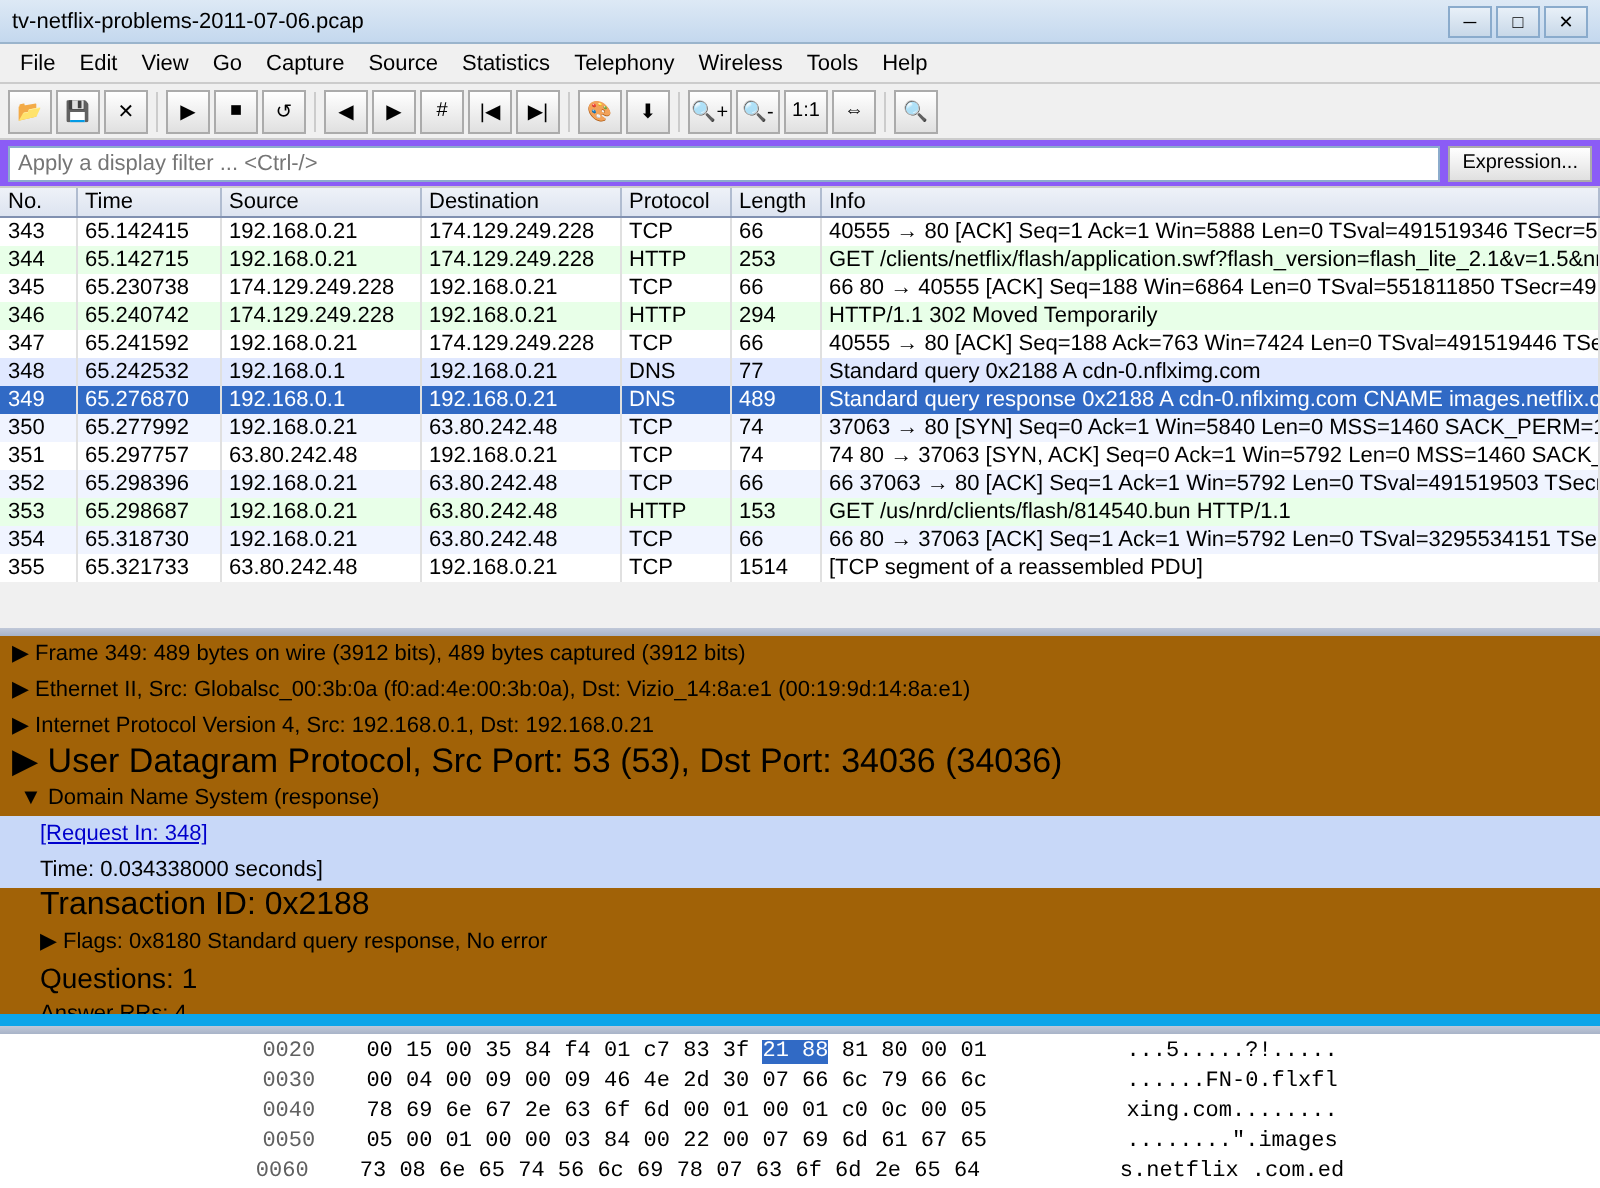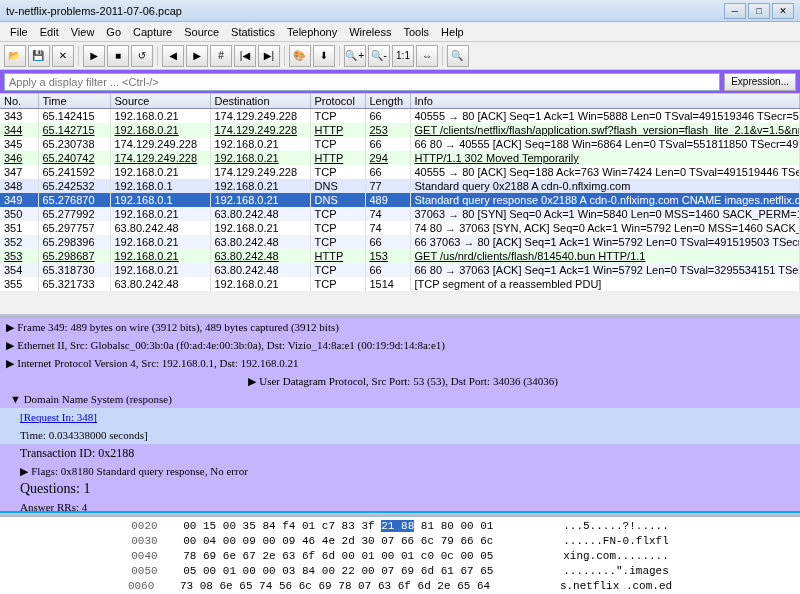--- a/index.html
+++ b/index.html
@@ -23,31 +23,31 @@
     #filter-bar { background: #8b5cf6; height: 24px; display: flex; align-items: center; padding: 2px 4px; border-bottom: 1px solid #ccc; gap: 4px; }
     #filter-input { flex: 1; height: 18px; border: 1px solid #8caccc; padding: 1px 4px; font-size: 11px; background: white; }
     .filter-btn { height: 18px; padding: 0 6px; background: linear-gradient(to bottom, #fff, #e0e0e0); border: 1px solid #ababab; font-size: 10px; cursor: pointer; }
     #packet-table { width: 100%; border-collapse: collapse; table-layout: fixed; }
     #packet-table th { background: linear-gradient(to bottom, #eef2f8, #dde4f0); border-right: 1px solid #b0bcd0; border-bottom: 1px solid #8090b0; padding: 1px 4px; font-size: 11px; font-weight: normal; text-align: left; position: sticky; top: 0; }
     #packet-table td { border-right: 1px solid #e0e0e0; padding: 1px 4px; font-size: 11px; white-space: nowrap; overflow: hidden; }
     #packet-table tr:nth-child(even) { background: #f0f4ff; }
     #packet-table tr:nth-child(odd) { background: white; }
     .row-selected { background: #316ac5 !important; color: white; }
     .row-dns { background: #e0e8ff !important; margin-left: 20px; }
-    .row-http { background: #e8ffe8 !important; text-decoration: underline; }
+    .row-http { background: #e8ffe8 !important; }
     .col-no { width: 38px; }
     .col-time { width: 72px; }
     .col-src { width: 100px; }
     .col-dst { width: 100px; }
     .col-proto { width: 55px; }
     .col-len { width: 45px; }
     .col-info { width: auto; }
     
     
-    #packet-detail { height: 195px; background: #c4b5fd; overflow-y: auto; border-bottom: 2px solid #0ea5e9; font-size: 11px; font-family: Liberation Serif, serif; }
+    #packet-detail { height: 195px; background: #a16207; overflow-y: auto; border-bottom: 6px solid #0ea5e9; font-size: 11px; }
     
     
     #hex-dump { height: 120px; background: white; overflow-y: auto; font-family: 'Courier New', monospace; font-size: 11px; padding: 2px 4px; }
     .hex-row { display: flex; gap: 20px; line-height: 15px; justify-content: center; }
     .hex-offset { color: #606060; min-width: 32px; }
     .hex-bytes { min-width: 360px; }
     .hex-ascii { color: #000; }
     
     .splitter { height: 4px; background: linear-gradient(to bottom, #c0c8d8, #a8b4c8); cursor: row-resize; }
     
@@ -253,25 +253,25 @@
       </tbody>
   </table>
 </div>
 
 <div class="splitter"></div>
 
 <div id="packet-detail">
 <div style="padding-left: 6px; padding-top: 1px; padding-bottom: 1px; cursor: pointer; font-size: 11px; line-height: 16px;"><span>▶ </span><span>Frame 349: 489 bytes on wire (3912 bits), 489 bytes captured (3912 bits)</span></div>
     <div style="padding-left: 6px; padding-top: 1px; padding-bottom: 1px; cursor: pointer; font-size: 11px; line-height: 16px;"><span>▶ </span><span>Ethernet II, Src: Globalsc_00:3b:0a (f0:ad:4e:00:3b:0a), Dst: Vizio_14:8a:e1 (00:19:9d:14:8a:e1)</span></div>
     <div style="padding-left: 6px; padding-top: 1px; padding-bottom: 1px; cursor: pointer; font-size: 11px; line-height: 16px;"><span>▶ </span><span>Internet Protocol Version 4, Src: 192.168.0.1, Dst: 192.168.0.21</span></div>
-    <div style="padding-left: 6px; padding-top: 1px; padding-bottom: 1px; cursor: pointer; font-size: 11px; line-height: 16px; text-align: center;"><span>▶ </span><span>User Datagram Protocol, Src Port: 53 (53), Dst Port: 34036 (34036)</span></div>
+    <div style="padding-left: 6px; padding-top: 1px; padding-bottom: 1px; cursor: pointer; font-size: 17px; line-height: 16px;"><span>▶ </span><span>User Datagram Protocol, Src Port: 53 (53), Dst Port: 34036 (34036)</span></div>
     <div style="padding-left: 10px; padding-top: 1px; padding-bottom: 1px; cursor: pointer; font-size: 11px; line-height: 16px;"><span>▼ </span><span>Domain Name System (response)</span></div>
     <div style="padding-left: 20px; padding-top: 1px; padding-bottom: 1px; cursor: pointer; font-size: 11px; line-height: 16px; background: rgb(200, 216, 248);"><span>    </span><span style="color: rgb(0, 0, 204); text-decoration: underline;">[Request In: 348]</span></div>
     <div style="padding-left: 20px; padding-top: 1px; padding-bottom: 1px; cursor: pointer; font-size: 11px; line-height: 16px; background: rgb(200, 216, 248);"><span>    </span><span>Time: 0.034338000 seconds]</span></div>
-    <div style="padding-left: 20px; padding-top: 1px; padding-bottom: 1px; cursor: pointer; font-size: 12px; line-height: 16px;"><span>    </span><span>Transaction ID: 0x2188</span></div>
+    <div style="padding-left: 20px; padding-top: 1px; padding-bottom: 1px; cursor: pointer; font-size: 16px; line-height: 16px;"><span>    </span><span>Transaction ID: 0x2188</span></div>
     <div style="padding-left: 20px; padding-top: 1px; padding-bottom: 1px; cursor: pointer; font-size: 11px; line-height: 16px;"><span>▶ </span><span>Flags: 0x8180 Standard query response, No error</span></div>
     <div style="padding-left: 20px; padding-top: 1px; padding-bottom: 1px; cursor: pointer; font-size: 14px; line-height: 16px;"><span>    </span><span>Questions: 1</span></div>
     <div style="padding-left: 20px; padding-top: 1px; padding-bottom: 1px; cursor: pointer; font-size: 11px; line-height: 16px;"><span>    </span><span>Answer RRs: 4</span></div>
   </div>
 
 <div class="splitter"></div>
 
 <div id="hex-dump">
 <div class="hex-row">
       <span class="hex-offset">0020</span>

